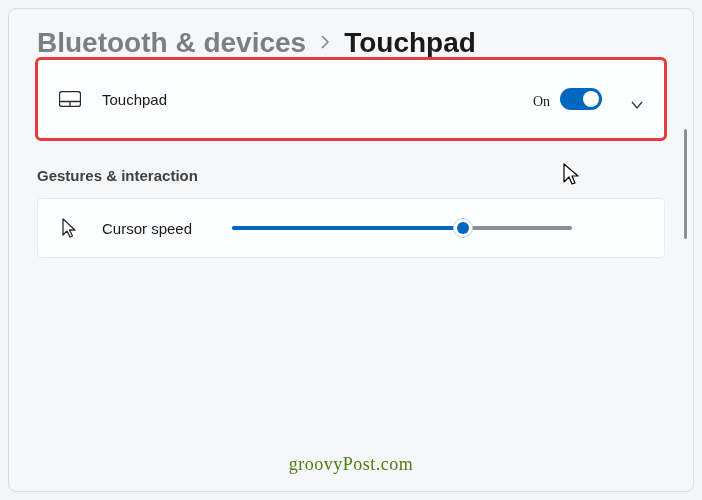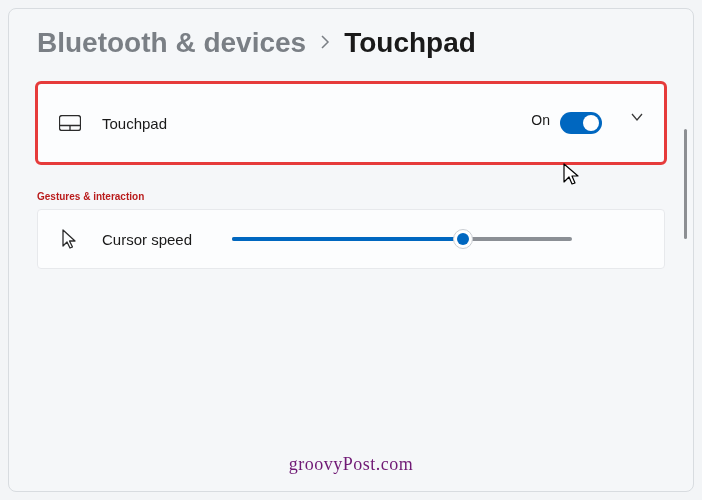--- a/index.html
+++ b/index.html
@@ -23,21 +23,20 @@
       width: 100%;
       height: 100%;
       padding: 18px 28px 0 28px;
       position: relative;
       overflow: hidden;
     }
     .breadcrumb {
       display: flex;
       align-items: center;
       gap: 14px;
-      margin-bottom: 24px;
     }
     .breadcrumb-parent {
       font-size: 28px;
       font-weight: 600;
       color: #7a7f85;
       cursor: pointer;
     }
     .breadcrumb-sep {
       font-size: 20px;
       color: #7a7f85;
@@ -72,22 +71,23 @@
       margin-right: 20px;
       color: #2b2b2b;
     }
     .card-label {
       font-size: 15px;
       color: #1a1a1a;
       flex: 1;
     }
     .toggle-area {
       display: flex;
-      align-items: flex-start;
+      align-items: flex-end;
       gap: 10px;
+      font-family: Liberation Serif, serif;
     }
     .toggle-state {
       font-size: 14px;
       color: #1a1a1a;
     }
     .toggle {
       width: 42px;
       height: 22px;
       background: #0067c0;
       border-radius: 11px;
@@ -104,24 +104,24 @@
       border-radius: 50%;
     }
     .chevron {
       margin-left: 18px;
       color: #3a3a3a;
       cursor: pointer;
       display: flex;
       align-items: center;
     }
     .section-heading {
-      font-size: 10px;
+      font-size: 15px;
       font-weight: 600;
-      color: #b91c1c;
-      margin-bottom: 7px;
+      color: #404040;
+      margin-bottom: 14px;
     }
     .slider-wrap {
       flex: 1;
       display: flex;
       align-items: center;
       max-width: 340px;
       margin-right: 8px;
     }
     .slider {
       position: relative;
@@ -177,21 +177,21 @@
       background: #8c8f93;
       border-radius: 2px;
     }
     .watermark {
       position: absolute;
       left: 50%;
       bottom: 16px;
       transform: translateX(-50%);
       font-family: Georgia, serif;
       font-size: 18px;
-      color: #701a75;
+      color: #4d7c0f;
       letter-spacing: 0.5px;
     }
   </style>
 </head>
 <body>
 
 <div class="container">
 
   <div class="breadcrumb">
     <span class="breadcrumb-parent">Bluetooth &amp; devices</span>

